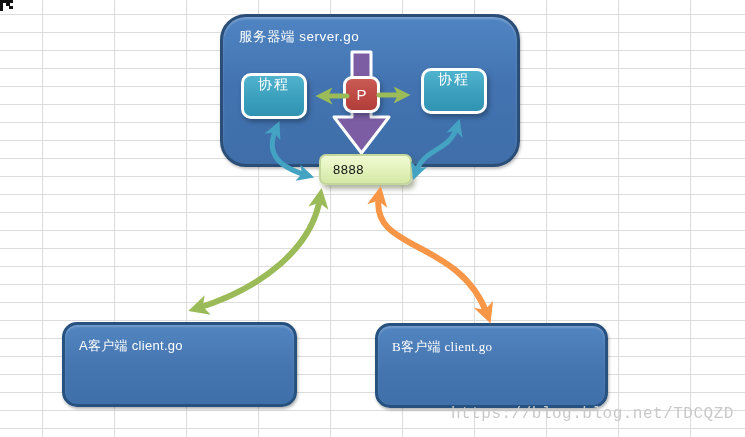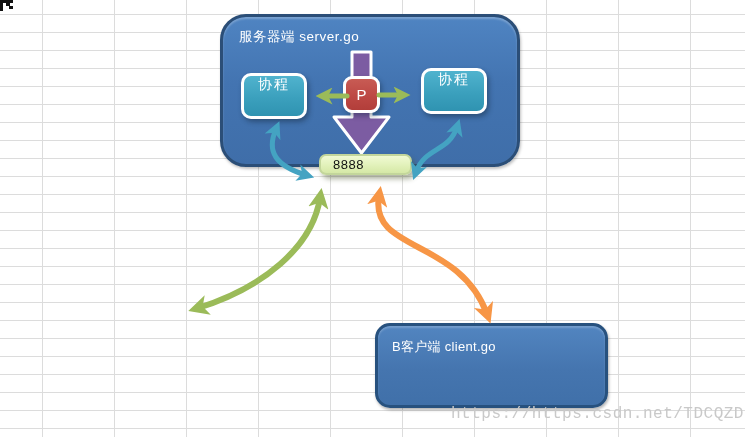--- a/index.html
+++ b/index.html
@@ -50,24 +50,24 @@
   }
 
   .client-box{
     position:absolute;width:235px;height:85px;
     border:3px solid #27517E;border-radius:15px;
     background:linear-gradient(180deg,#5285C0 0%,#4575AF 55%,#4070A9 100%);
     box-shadow:1px 2px 3px rgba(0,0,0,.3), inset 0 2px 2px rgba(255,255,255,.2);
     padding:12px 14px;color:#ffffff;font-size:13px;letter-spacing:.3px;
   }
   .client-box.a{left:62px;top:322px;}
-  .client-box.b{left:375px;top:323px;width:233px;}
+  .client-box.b{left:375px;top:323px;width:233px;font-family:Liberation Serif, serif;}
 
   .port-box{
-    position:absolute;left:319px;top:154px;width:93px;height:21px;
+    position:absolute;left:319px;top:154px;width:93px;height:31px;
     border:2px solid #C3D69B;border-radius:7px;
     background:linear-gradient(180deg,#F0FAD3 0%,#E3F2BC 50%,#D5E8A6 100%);
     box-shadow:3px 4px 5px rgba(80,90,50,.45);
     display:flex;align-items:center;padding-left:12px;
     color:#111111;font-size:13px;letter-spacing:.5px;
   }
 
   .watermark{
     position:absolute;left:451px;top:405px;
     font-family:"Liberation Mono","DejaVu Sans Mono",monospace;
@@ -99,20 +99,23 @@
   <div class="coroutine left">
     <span>协程</span>
   </div>
   <div class="coroutine right">
     <span>协程</span>
   </div>
   <div class="processor">
     <span>P</span>
   </div>
 
+  <div class="client-box a">
+    <span>A客户端 client.go</span>
+  </div>
   <div class="client-box b">
     <span>B客户端 client.go</span>
   </div>
 
   <div class="port-box">
     <span>8888</span>
   </div>
 
   <svg class="overlay">
     <defs>
@@ -133,15 +136,15 @@
 
     <path d="M276,129 C266,152 276,166 306,175" fill="none" stroke-width="5" stroke-linecap="round" marker-start="url(#mTeal)" marker-end="url(#mTeal)" stroke="#44A3C2"></path>
 
     <path d="M457,127 C449,152 425,147 416,172" fill="none" stroke-width="5" stroke-linecap="round" marker-start="url(#mTeal)" marker-end="url(#mTeal)" stroke="#44A3C2"></path>
 
     <path d="M198,308 C262,288 312,248 320,198" fill="none" stroke-width="6" stroke-linecap="round" marker-start="url(#mGreen)" marker-end="url(#mGreen)" stroke="#9BBB59"></path>
 
     <path d="M379,196 C369,252 459,238 487,314" fill="none" stroke-width="6" stroke-linecap="round" marker-start="url(#mOrange)" marker-end="url(#mOrange)" stroke="#F79646"></path>
   </svg>
 
-  <div class="watermark">https://https.csdn.net/TDCQZD</div>
+  <div class="watermark">https://blog.blog.net/TDCQZD</div>
 
 </div>
 
 </body></html>

